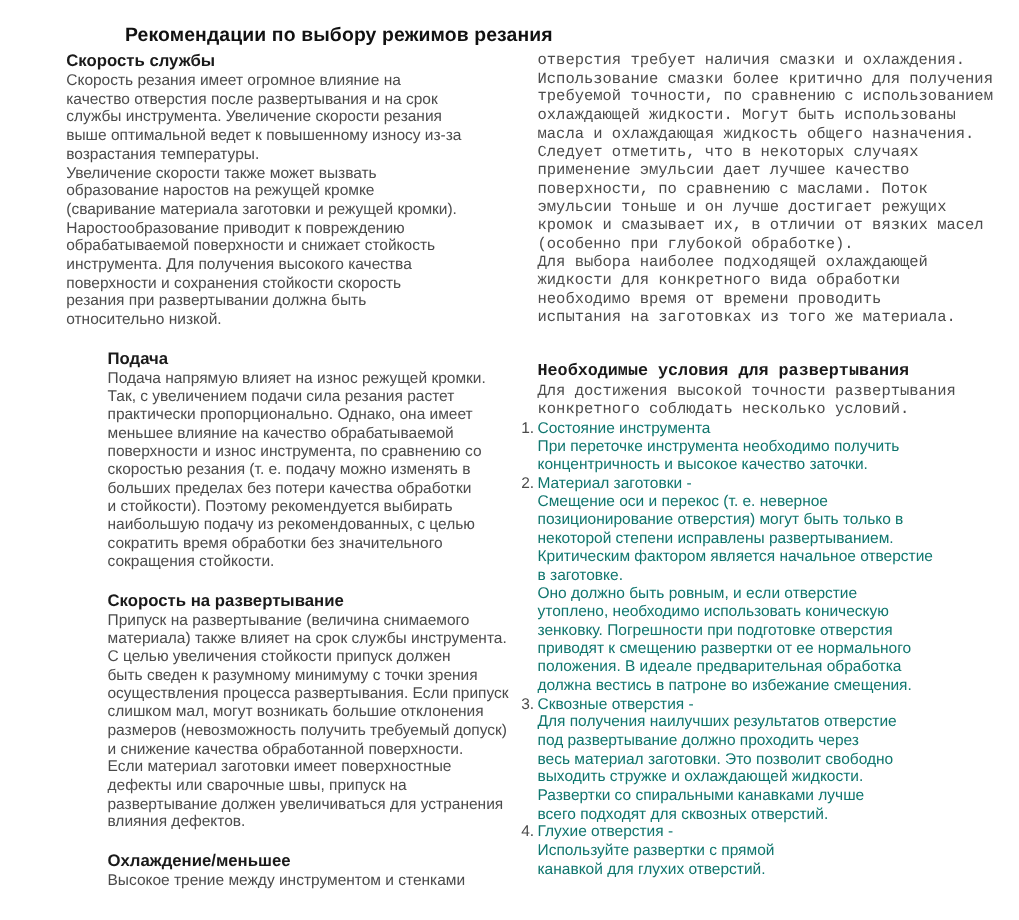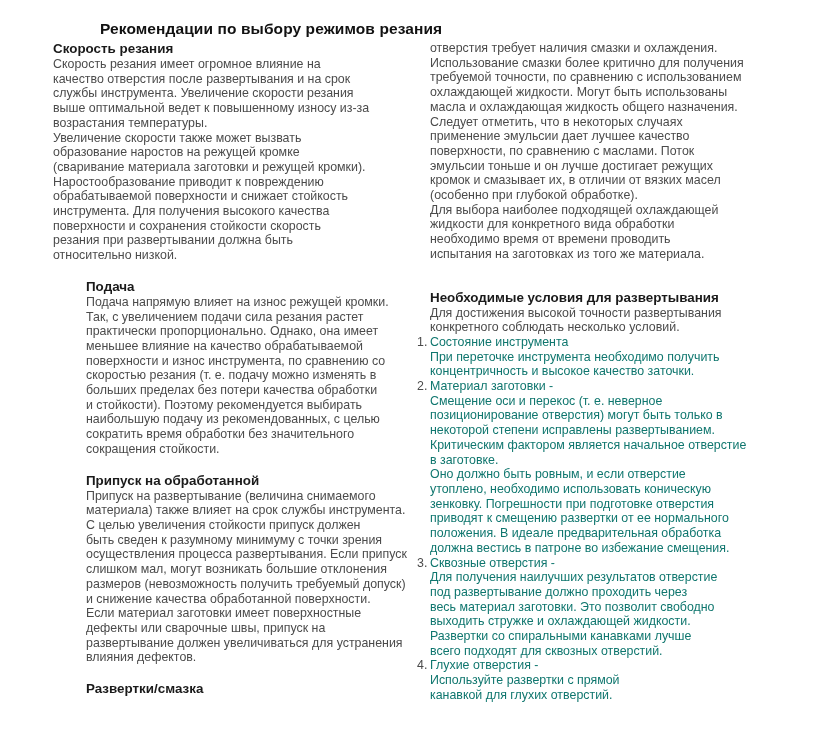--- a/index.html
+++ b/index.html
@@ -52,20 +52,21 @@
     margin: 0;
     font-size: 12.4px;
     line-height: 14.7px;
     color: #4b4b4b;
     white-space: pre;
   }
   
   .col-right .body-text,
   .col-right .section-heading {
     margin-left: 13px;
+    font-family: Liberation Mono, monospace;
   }
   .rc-section-heading {
     margin-top: 28px;
   }
   .num-list {
     margin: 0;
     padding: 0;
     list-style: none;
   }
   .num-item {
@@ -90,21 +91,21 @@
 </style>
 </head>
 <body>
 
 <div class="page">
 
   <h1 class="doc-title">Рекомендации по выбору режимов резания</h1>
 
   <div class="col col-left">
     <div class="section">
-      <h2 class="section-heading">Скорость резания</h2>
+      <h2 class="section-heading">Скорость службы</h2>
       <p class="body-text">Скорость резания имеет огромное влияние на
 качество отверстия после развертывания и на срок
 службы инструмента. Увеличение скорости резания
 выше оптимальной ведет к повышенному износу из-за
 возрастания температуры.
 Увеличение скорости также может вызвать
 образование наростов на режущей кромке
 (сваривание материала заготовки и режущей кромки).
 Наростообразование приводит к повреждению
 обрабатываемой поверхности и снижает стойкость
@@ -121,36 +122,37 @@
 меньшее влияние на качество обрабатываемой
 поверхности и износ инструмента, по сравнению со
 скоростью резания (т. е. подачу можно изменять в
 больших пределах без потери качества обработки
 и стойкости). Поэтому рекомендуется выбирать
 наибольшую подачу из рекомендованных, с целью
 сократить время обработки без значительного
 сокращения стойкости.</p>
     </div>
     <div class="section">
-      <h2 class="section-heading">Припуск на обработанной</h2>
+      <h2 class="section-heading">Скорость на развертывание</h2>
       <p class="body-text">Припуск на развертывание (величина снимаемого
 материала) также влияет на срок службы инструмента.
 С целью увеличения стойкости припуск должен
 быть сведен к разумному минимуму с точки зрения
 осуществления процесса развертывания. Если припуск
 слишком мал, могут возникать большие отклонения
 размеров (невозможность получить требуемый допуск)
 и снижение качества обработанной поверхности.
 Если материал заготовки имеет поверхностные
 дефекты или сварочные швы, припуск на
 развертывание должен увеличиваться для устранения
 влияния дефектов.</p>
     </div>
     <div class="section">
-      <h2 class="section-heading">Развертки/смазка</h2>
+      <h2 class="section-heading">Охлаждение/меньшее</h2>
+      <p class="body-text">Высокое трение между инструментом и стенками</p>
     </div>
   </div>
 
   <div class="col col-right">
     <p class="body-text">отверстия требует наличия смазки и охлаждения.
 Использование смазки более критично для получения
 требуемой точности, по сравнению с использованием
 охлаждающей жидкости. Могут быть использованы
 масла и охлаждающая жидкость общего назначения.
 Следует отметить, что в некоторых случаях

